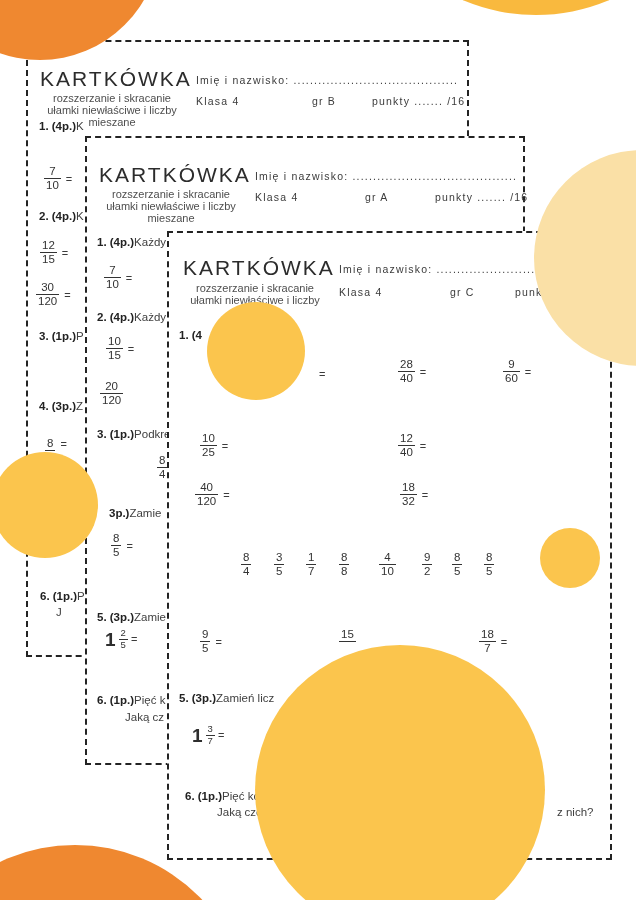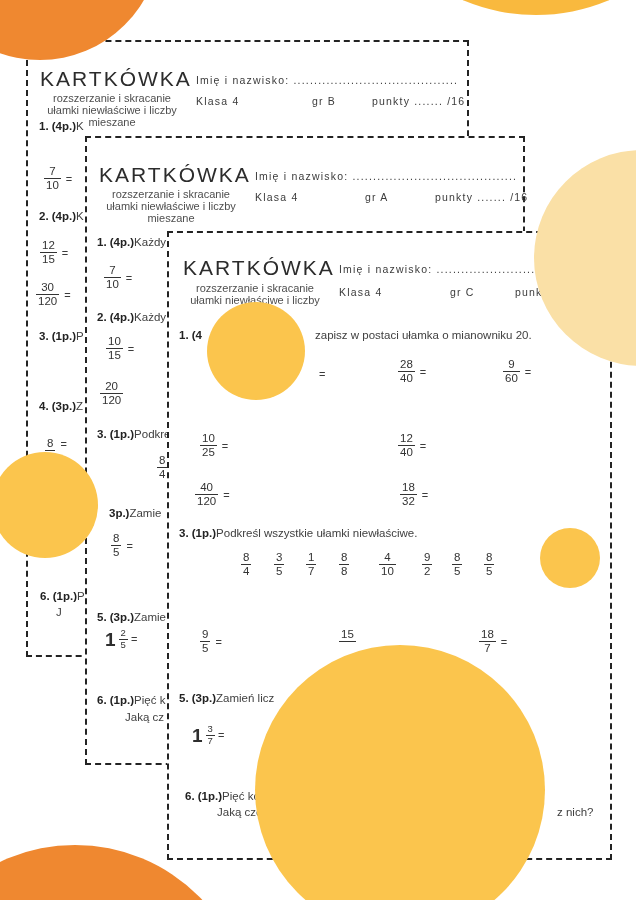--- a/index.html
+++ b/index.html
@@ -163,21 +163,20 @@
     </div>
     <div class="abs hdr" style="left:170px;top:30px;width:266px;">
       <span>Imię i nazwisko:</span>
       <span>....................................................</span>
     </div>
     <div class="abs hdr" style="left:170px;top:53px;">Klasa 4</div>
     <div class="abs hdr" style="left:281px;top:53px;">gr C</div>
     <div class="abs hdr" style="left:346px;top:53px;">punkty ....... /16</div>
 
     <div class="abs task" style="left:10px;top:96px;"><b>1. (4</b></div>
-    <div class="abs task" style="left:146px;top:96px;">zapisz w postaci ułamka o mianowniku 20.</div>
 
     <span class="abs eq" style="left:150px;top:135px;">=</span>
     <span class="abs fw" style="left:229px;top:125px;">
       <span class="frac">
           <span class="n">28</span>
           <span class="bar"></span>
           <span class="d">40</span>
         </span>
       <span class="eq">=</span>
     </span>
@@ -216,21 +215,20 @@
     </span>
     <span class="abs fw" style="left:231px;top:248px;">
       <span class="frac">
           <span class="n">18</span>
           <span class="bar"></span>
           <span class="d">32</span>
         </span>
       <span class="eq">=</span>
     </span>
 
-    <div class="abs task" style="left:10px;top:294px;"><b>3. (1p.)</b><span>Podkreśl wszystkie ułamki niewłaściwe.</span></div>
     <span class="abs frac" style="left:72px;top:318px;">
         <span class="n">8</span>
         <span class="bar"></span>
         <span class="d">4</span>
       </span>
     <span class="abs frac" style="left:105px;top:318px;">
         <span class="n">3</span>
         <span class="bar"></span>
         <span class="d">5</span>
       </span>

